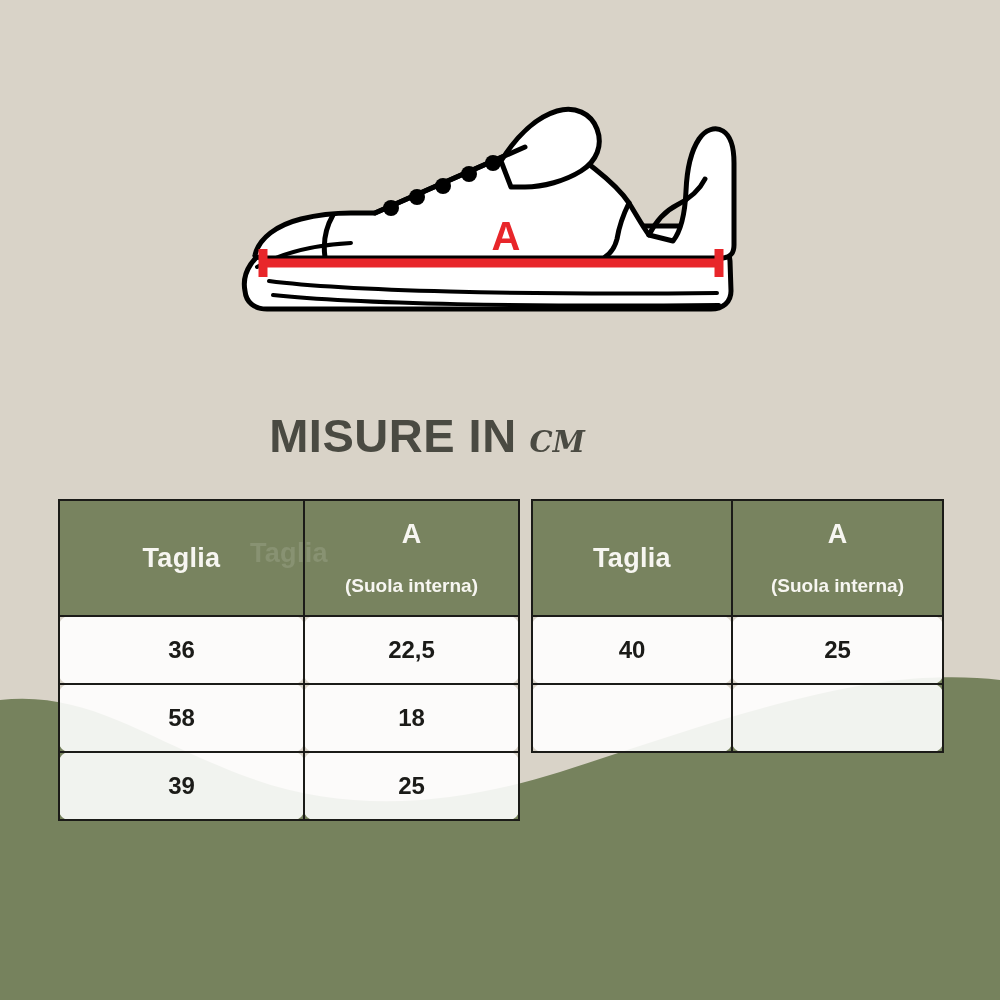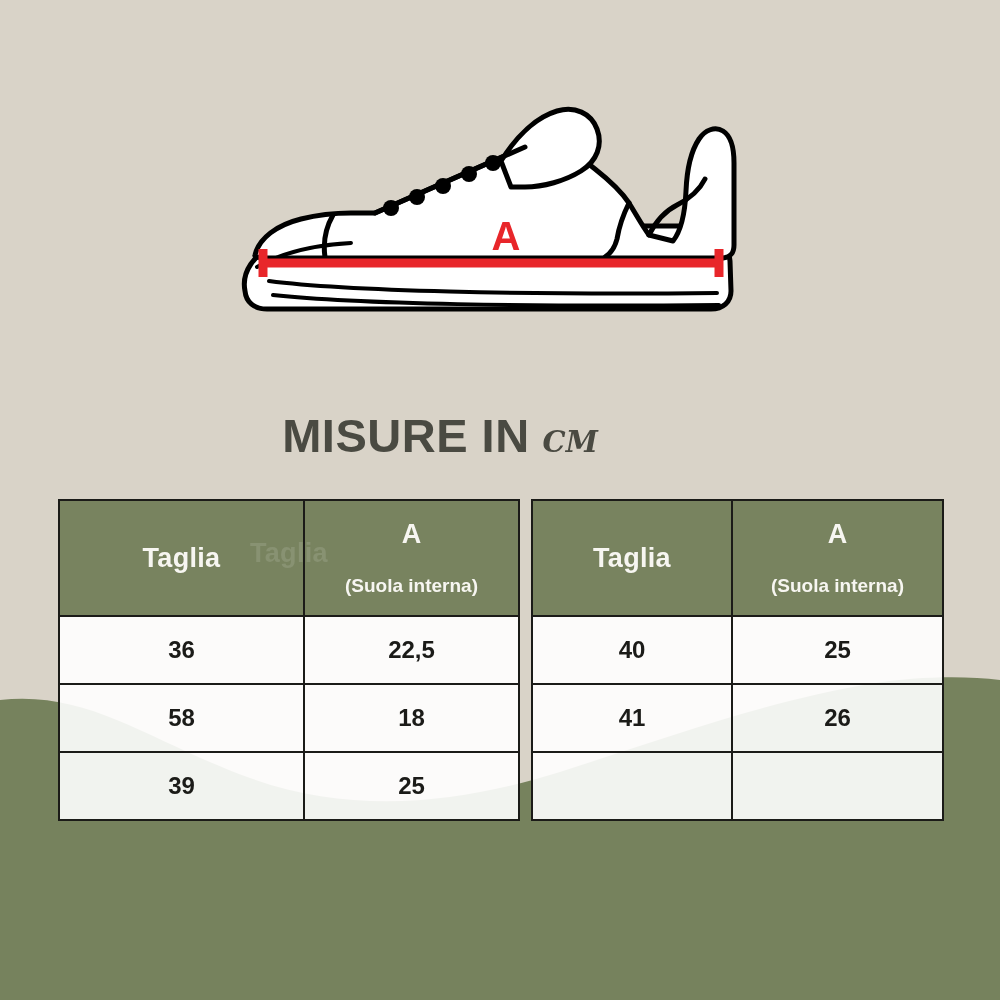--- a/index.html
+++ b/index.html
@@ -39,21 +39,21 @@
     left: 225px;
     top: 95px;
     width: 540px;
     height: 255px;
     z-index: 2;
   }
 
   
   #title-block {
     position: absolute;
-    left: 16px;
+    left: 3px;
     top: 408px;
     width: 848px;
     text-align: center;
     z-index: 3;
     white-space: nowrap;
   }
   #title-main {
     font-family: "Liberation Sans Narrow", "Liberation Sans", sans-serif;
     font-weight: bold;
     font-size: 47px;
@@ -113,20 +113,21 @@
     display: block;
     margin-top: 28px;
   }
 
   .size-table tbody td {
     background: rgba(255,255,255,0.90);
     height: 66px;
     font-size: 24px;
     font-weight: bold;
     color: #1b1b18;
+    border-radius: 10px;
   }
 
   
   #taglia-ghost {
     position: absolute;
     left: 250px;
     top: 538px;
     font-size: 27px;
     font-weight: bold;
     color: rgba(255,255,255,0.12);
@@ -257,23 +258,19 @@
           <span class="hdr-a-sub">(Suola interna)</span>
         </th>
       </tr>
     </thead>
     <tbody>
       <tr>
         <td>40</td>
         <td>25</td>
       </tr>
       <tr>
-        <td>41</td>
-        <td>26</td>
-      </tr>
-      <tr>
         <td></td>
         <td></td>
       </tr>
     </tbody>
   </table>
 
 </div>
 
 </body></html>

